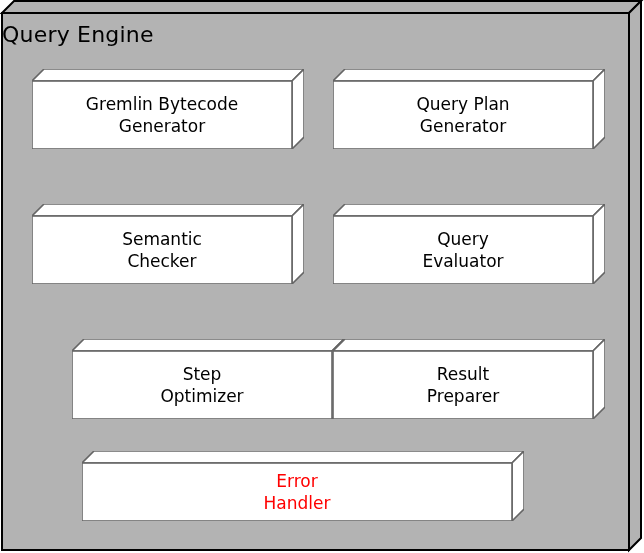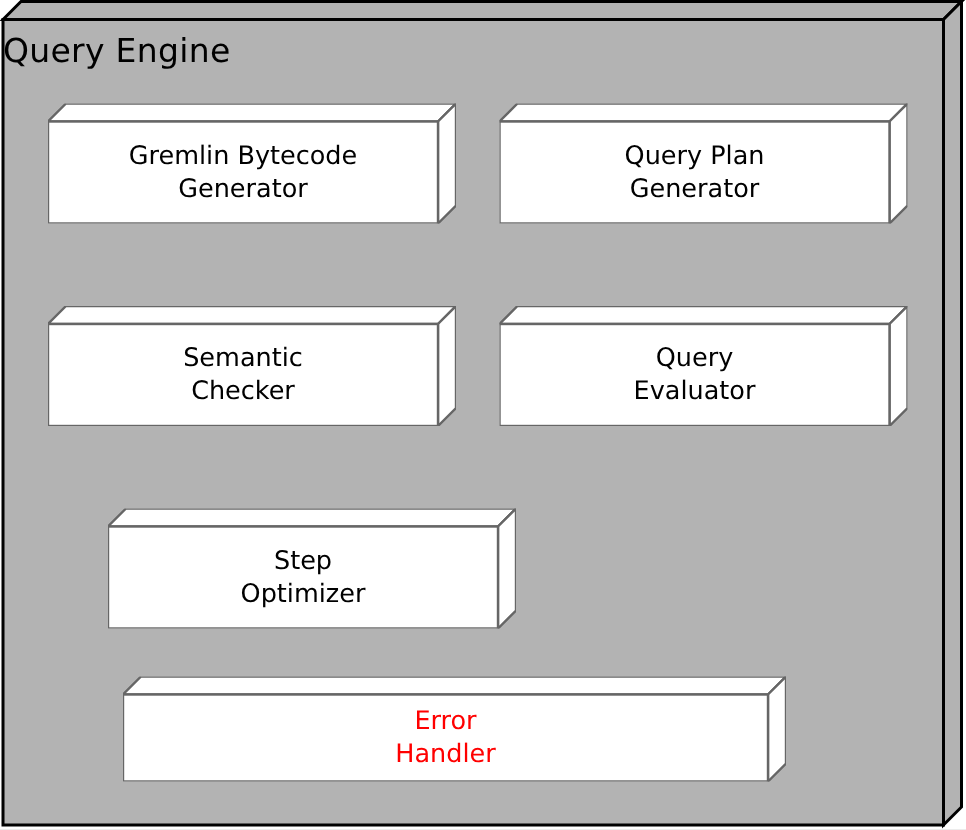--- a/index.html
+++ b/index.html
@@ -127,20 +127,29 @@
   <div class="module std m5">
     <svg class="cube-module" width="272" height="80" viewBox="0 0 272 80" aria-hidden="true">
       <path d="M0,12 L12,0 L272,0 L260,12 Z"></path>
       <path d="M260,12 L272,0 L272,68 L260,80 Z"></path>
       <rect x="0" y="12" width="260" height="68"></rect>
     </svg>
     <div class="module-label">Step
 Optimizer</div>
   </div>
 
+  <div class="module std m6">
+    <svg class="cube-module" width="272" height="80" viewBox="0 0 272 80" aria-hidden="true">
+      <path d="M0,12 L12,0 L272,0 L260,12 Z"></path>
+      <path d="M260,12 L272,0 L272,68 L260,80 Z"></path>
+      <rect x="0" y="12" width="260" height="68"></rect>
+    </svg>
+    <div class="module-label">Result
+Preparer</div>
+  </div>
 
   <div class="module wide m7">
     <svg class="cube-module" width="442" height="70" viewBox="0 0 442 70" aria-hidden="true">
       <path d="M0,12 L12,0 L442,0 L430,12 Z"></path>
       <path d="M430,12 L442,0 L442,58 L430,70 Z"></path>
       <rect x="0" y="12" width="430" height="58"></rect>
     </svg>
     <div class="module-label error">Error
 Handler</div>
   </div>

